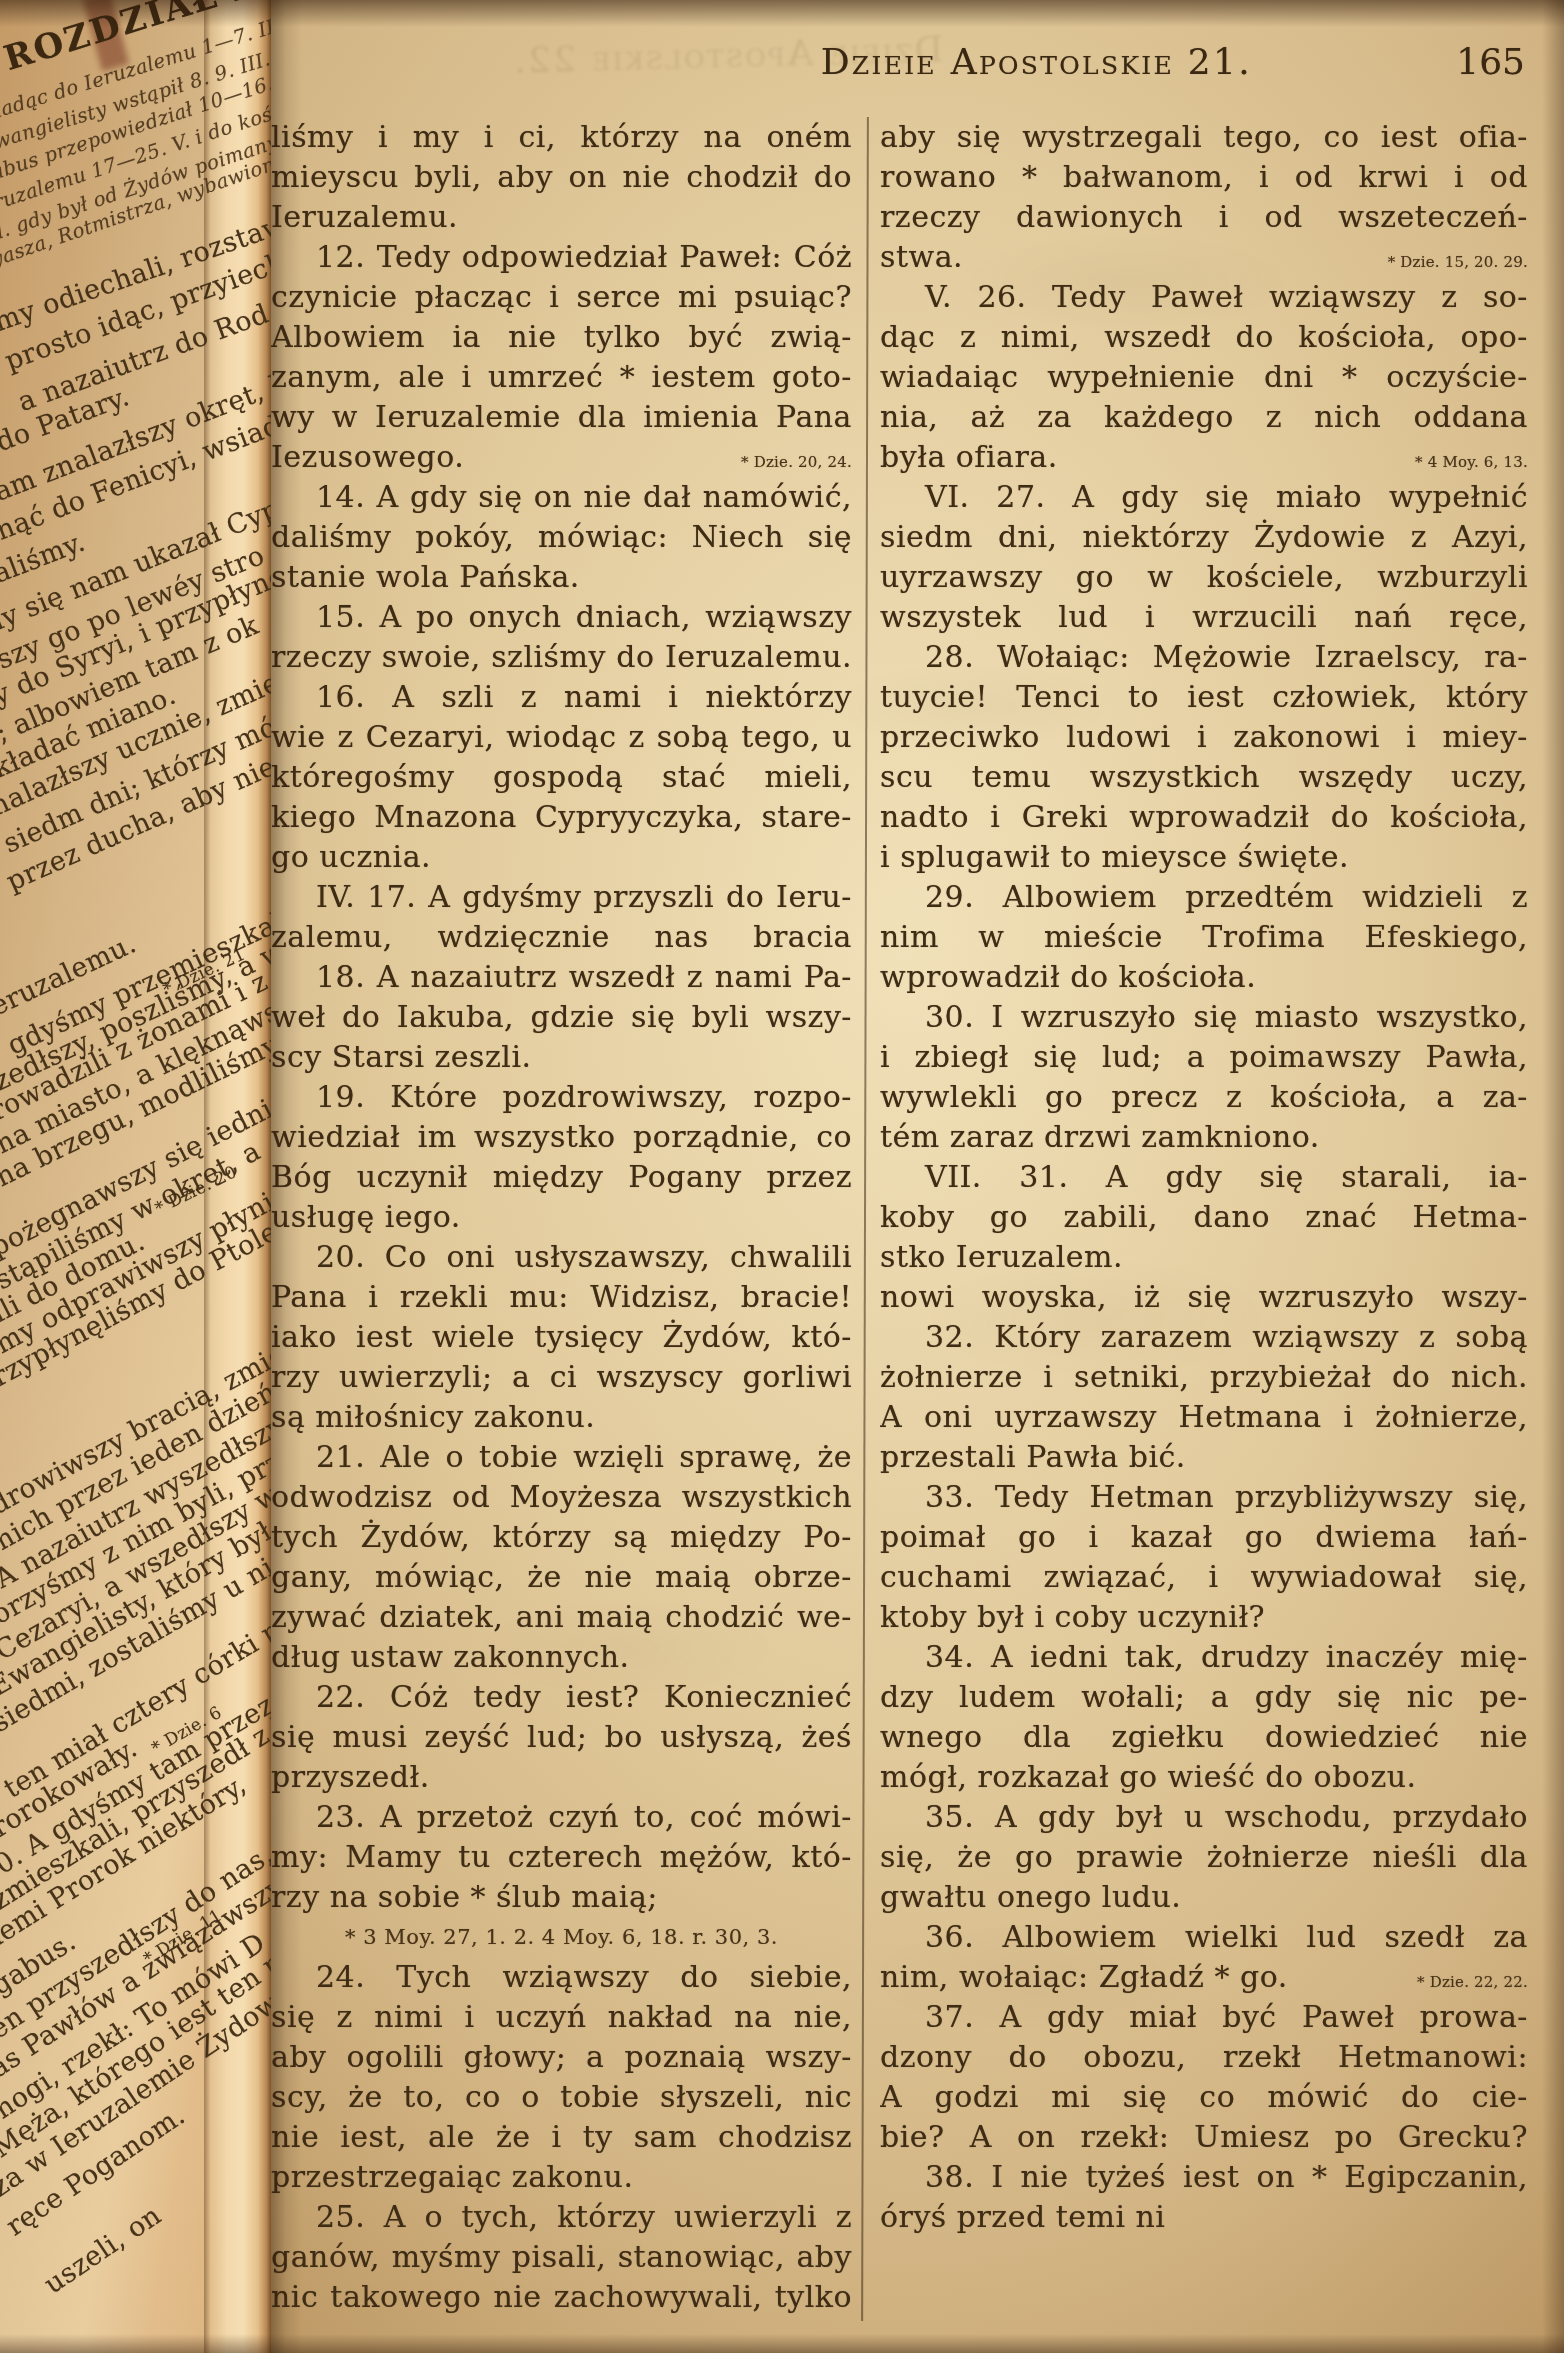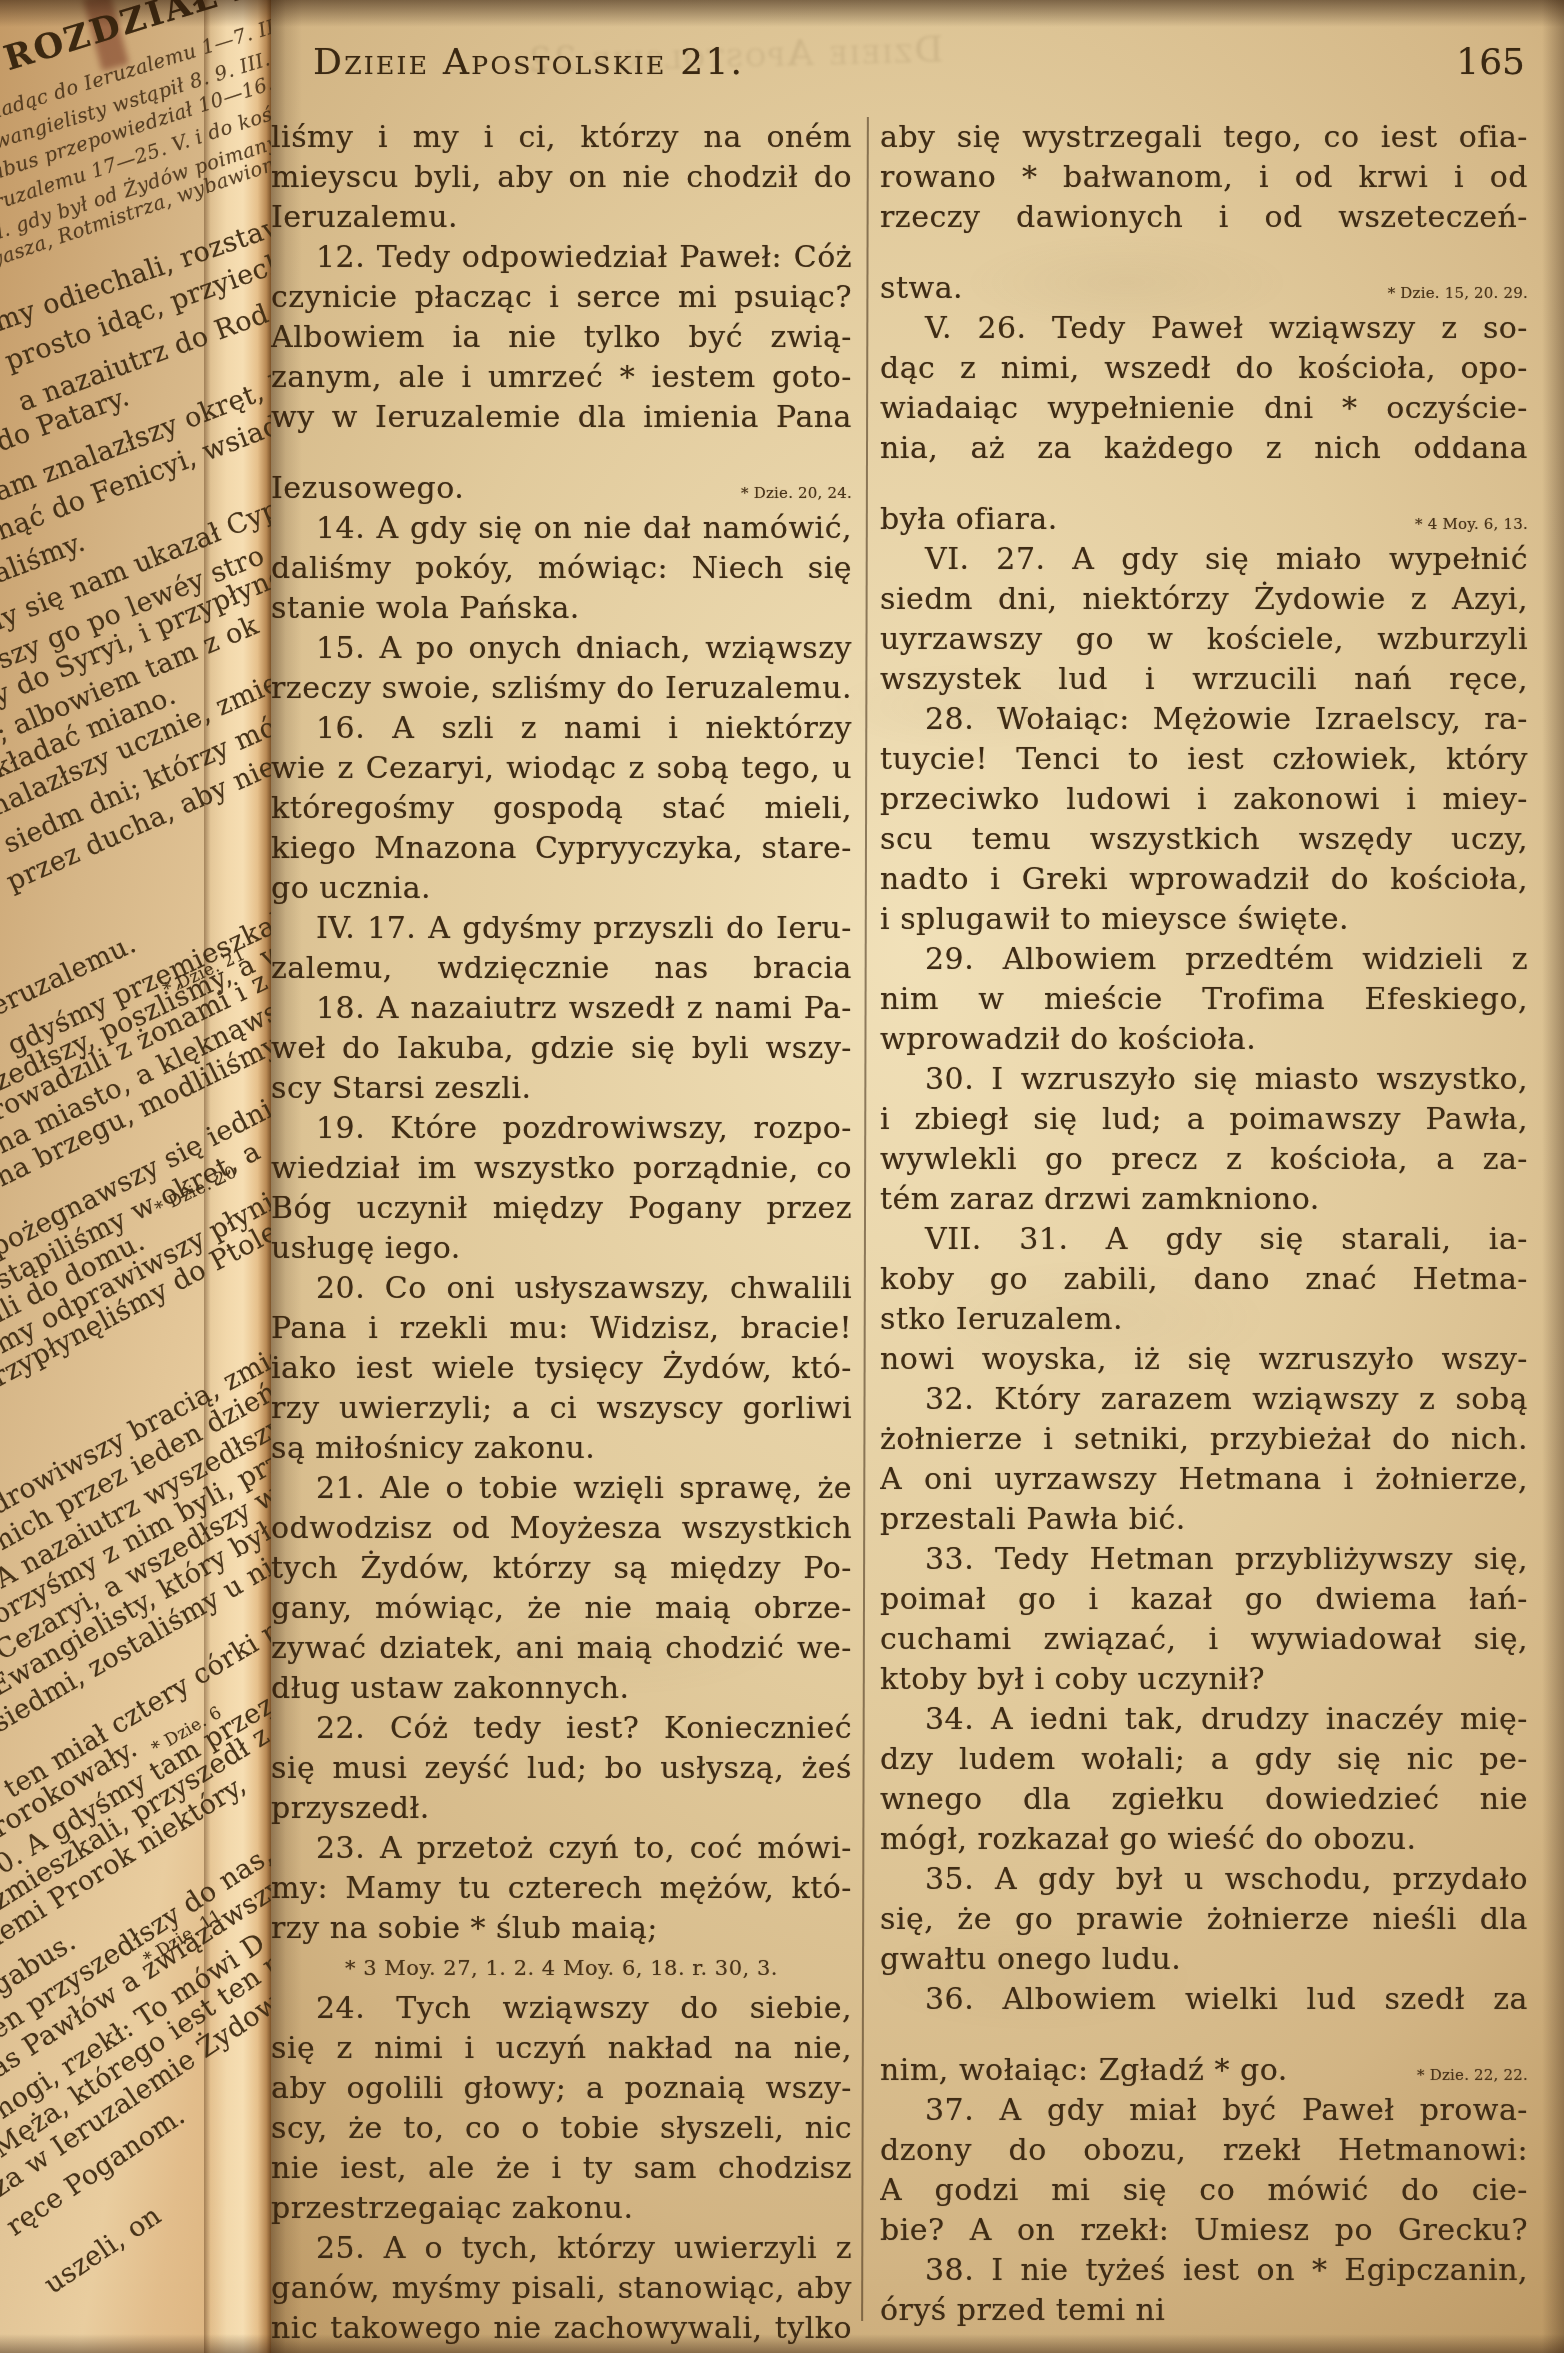--- a/index.html
+++ b/index.html
@@ -42,21 +42,21 @@
     text-shadow:0 0 0.8px rgba(64,44,20,.45);
   }
   .strip-line.it{font-style:italic;color:rgba(70,48,22,.8);}
   .strip-line.head{font-weight:bold;letter-spacing:2.3px;color:rgba(56,37,15,.95);}
 
   
   .gutter-shadow{position:absolute;left:266px;top:0;width:36px;height:100%;z-index:4;
     background:linear-gradient(90deg,rgba(50,27,8,.5),rgba(50,27,8,.12) 55%,rgba(50,27,8,0));}
 
   
-  .running-head{position:absolute;left:313px;top:41px;width:939px;text-align:left;
+  .running-head{position:absolute;left:313px;top:41px;width:939px;text-align:right;
     font-size:36px;font-variant:small-caps;letter-spacing:2.3px;color:#3a2812;z-index:3;
     text-shadow:0 0 0.8px rgba(58,40,18,.5);}
   .ghost-head{position:absolute;left:258px;top:34px;width:939px;text-align:center;
     font-size:36px;font-variant:small-caps;letter-spacing:2.3px;color:#6b5530;z-index:2;
     transform:scaleX(-1) rotate(1.5deg);opacity:.14;filter:blur(1.6px);}
   .page-number{position:absolute;left:1408px;top:41px;width:117px;text-align:right;
     font-size:36px;color:#3a2812;z-index:3;text-shadow:0 0 0.8px rgba(58,40,18,.5);}
 
   .column-rule{position:absolute;left:864px;top:117px;width:1.6px;height:2204px;
     background:rgba(62,42,20,.55);z-index:3;transform:rotate(.15deg);}
@@ -64,21 +64,21 @@
   .col{position:absolute;top:117px;z-index:3;font-size:30px;letter-spacing:0.5px;}
   .col-left{left:271px;width:581px;}
   .col-right{left:880px;width:648px;}
 
   .tline{
     height:40px;line-height:40px;white-space:nowrap;
     text-align:justify;color:#3f2c15;text-shadow:0 0 0.9px rgba(63,44,21,.5);
   }
   .tline.j{text-align:justify;text-align-last:justify;white-space:normal;overflow:hidden;}
   .tline.ind{padding-left:45px;}
-  .tline.split{display:flex;justify-content:space-between;align-items:baseline;white-space:normal;margin-top:31px;}
+  .tline.split{display:flex;justify-content:space-between;align-items:baseline;white-space:normal;}
   .tline .ref{font-size:15px;letter-spacing:0.2px;color:#4a3419;}
   .tline.refline{font-size:21px;text-align:center;text-align-last:center;color:#4a3419;}
 
   
   .mottle{position:absolute;z-index:1;width:100%;height:100%;left:0;top:0;opacity:.5;
     background:
       radial-gradient(ellipse 235px 70px at 72% 12%, rgba(120,95,55,.12), transparent 70%),
       radial-gradient(ellipse 203px 63px at 62% 30%, rgba(120,95,55,.10), transparent 70%),
       radial-gradient(ellipse 250px 86px at 70% 56%, rgba(120,95,55,.10), transparent 70%),
       radial-gradient(ellipse 219px 70px at 40% 70%, rgba(120,95,55,.08), transparent 70%),

